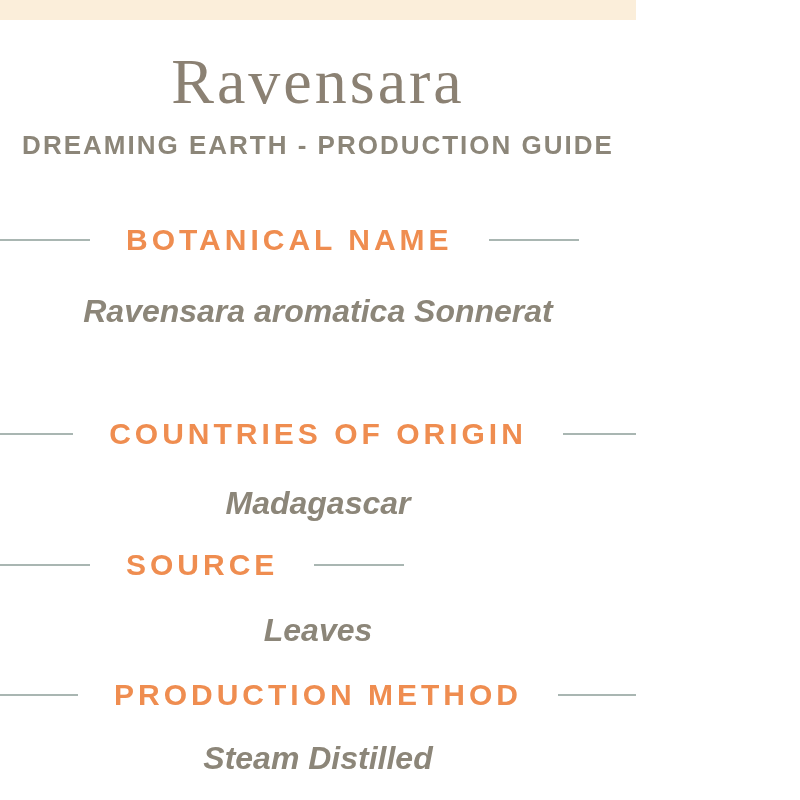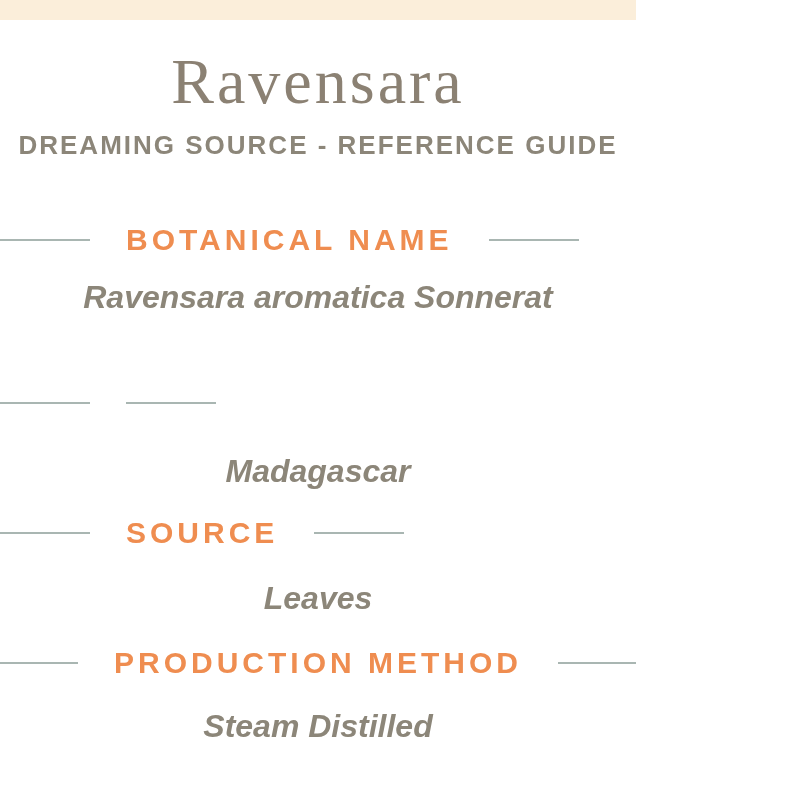--- a/index.html
+++ b/index.html
@@ -64,51 +64,52 @@
     margin: 0;
     font-size: 32px;
     line-height: 1.2;
     font-weight: 700;
     font-style: italic;
     color: var(--body-gray, #8C8679);
     white-space: nowrap;
   }
 
   .s1 .heading-row { margin-top: 64px; }
-  .s1 .value       { margin-top: 20px; }
+  .s1 .value       { margin-top: 34px; }
   .s2 .heading-row { margin-top: 86px; }
-  .s2 .value       { margin-top: 48px; }
+  .s2 .value       { margin-top: 32px; }
   .s3 .heading-row { margin-top: 24px; }
   .s3 .value       { margin-top: 28px; }
   .s4 .heading-row { margin-top: 28px; }
   .s4 .value       { margin-top: 26px; }
 </style>
 </head>
 <body>
 
 <div class="card">
 
   <div class="top-strip"></div>
 
   <h1 class="title">Ravensara</h1>
 
-  <div class="subtitle">DREAMING SOURCE - REFERENCE GUIDE</div>
+  <div class="subtitle">DREAMING EARTH - PRODUCTION GUIDE</div>
 
   <section class="section s1">
     <div class="heading-row">
       <span class="rule"></span>
       <h2 class="heading">BOTANICAL NAME</h2>
       <span class="rule"></span>
     </div>
     <p class="value">Ravensara aromatica Sonnerat</p>
   </section>
 
   <section class="section s2">
     <div class="heading-row">
       <span class="rule"></span>
+      <h2 class="heading">COUNTRIES OF ORIGIN</h2>
       <span class="rule"></span>
     </div>
     <p class="value">Madagascar</p>
   </section>
 
   <section class="section s3">
     <div class="heading-row">
       <span class="rule"></span>
       <h2 class="heading">SOURCE</h2>
       <span class="rule"></span>

